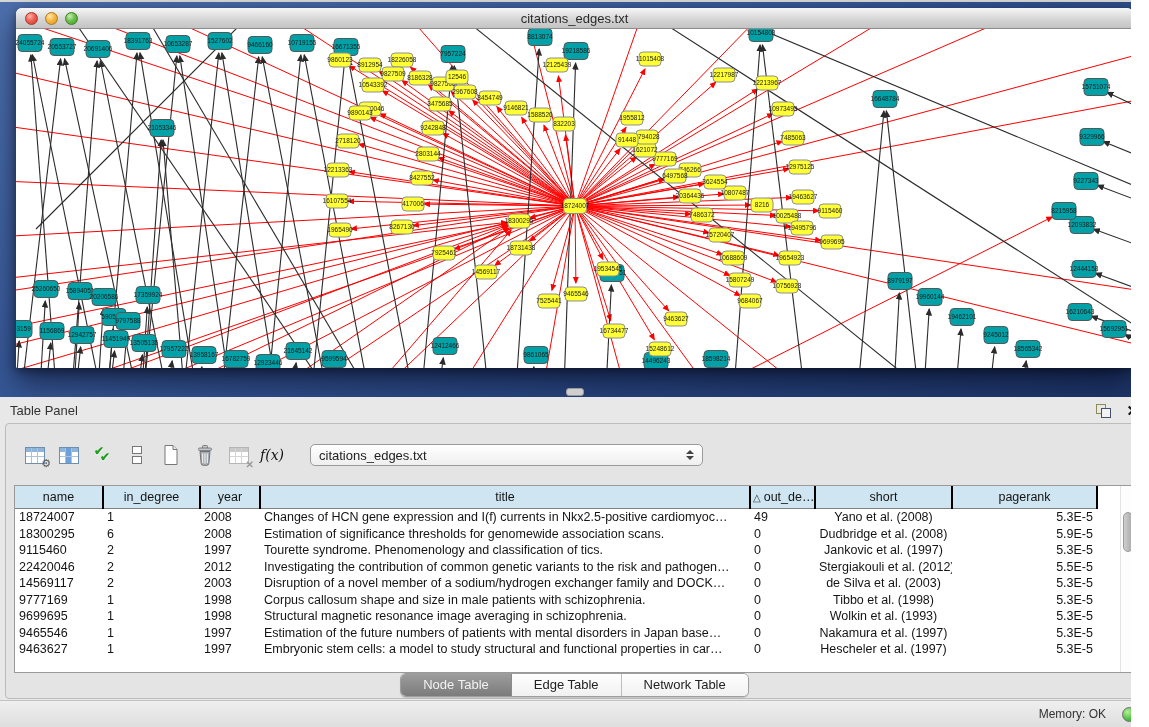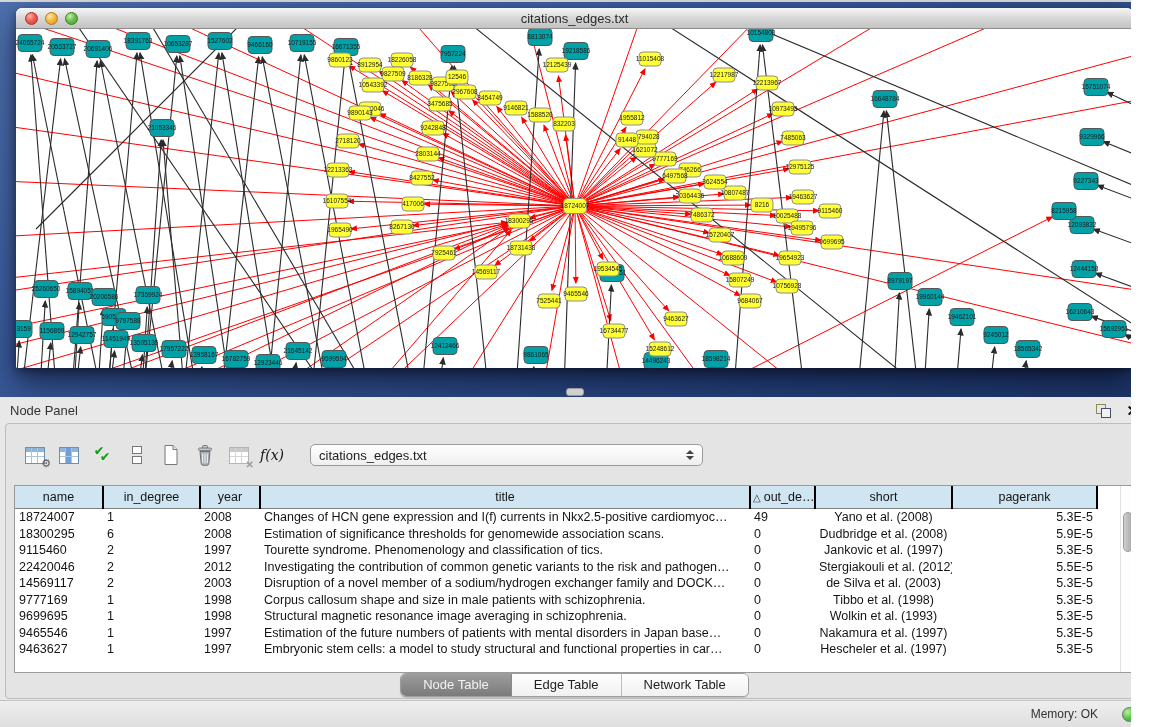--- a/index.html
+++ b/index.html
@@ -80,21 +80,21 @@
   .tabs-row{position:absolute;top:249px;left:0;right:0;display:flex;justify-content:center;}
   .seg{display:inline-flex;border:1px solid #9e9e9e;border-radius:6px;overflow:hidden;background:#fff;
     box-shadow:0 1px 1px rgba(0,0,0,.15);}
   .seg .tab{padding:0 22px;height:22px;line-height:22px;font-size:13px;color:#222;cursor:pointer;
     background:linear-gradient(#fefefe,#f1f1f1);border-right:1px solid #bdbdbd;}
   .seg .tab:last-child{border-right:none;}
   .seg .tab.selected{background:linear-gradient(#9d9d9d,#7b7b7b);color:#f2f2f2;border-right-color:#8a8a8a;}
   
   .status-bar{position:absolute;bottom:0;left:0;width:1149px;height:27px;background:linear-gradient(#efefef,#dedede);
     border-top:1px solid #c2c2c2;display:flex;align-items:center;justify-content:flex-end;box-sizing:border-box;}
-  .mem-label{font-size:12px;color:#333;margin-right:24px;}
+  .mem-label{font-size:12px;color:#333;margin-right:16px;}
   .mem-dot{width:13px;height:13px;border-radius:50%;margin-right:12px;border:1px solid #6d6d6d;
     background:radial-gradient(circle at 35% 30%,#b9f09a,#52c245 55%,#2f9a2f);}
 </style>
 </head>
 <body>
 
 <div class="screen">
 
   <div class="desktop">
     <div class="net-window">
@@ -520,21 +520,21 @@
             <rect x="547.5" y="169.5" width="23" height="15" rx="4" class="node-y"></rect>
             <text x="559" y="179.3" class="nl" text-anchor="middle">18724007</text>
           </svg>
       </div>
     </div>
     <div class="pane-grip"></div>
   </div>
 
   <div class="table-panel">
     <div class="panel-header">
-      <span>Node Panel</span>
+      <span>Table Panel</span>
       <span class="spacer"></span>
       <span class="float-icon">
           <span class="back"></span>
           <span class="front"></span>
         </span>
       <span class="close-icon">✕</span>
     </div>
 
     <div class="panel-body">
 

